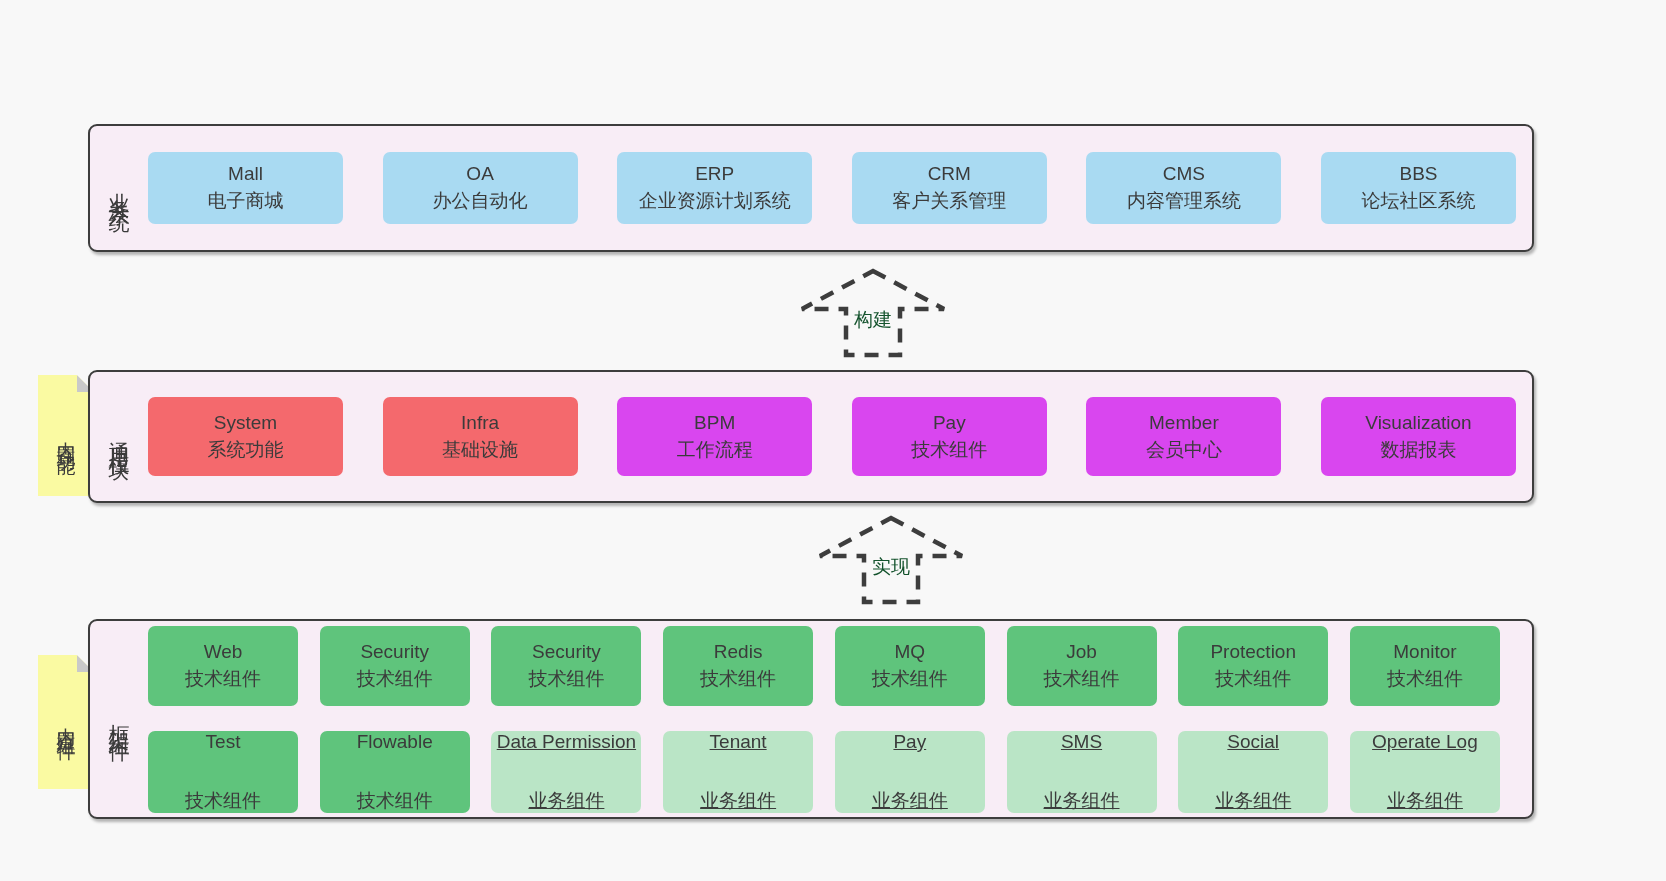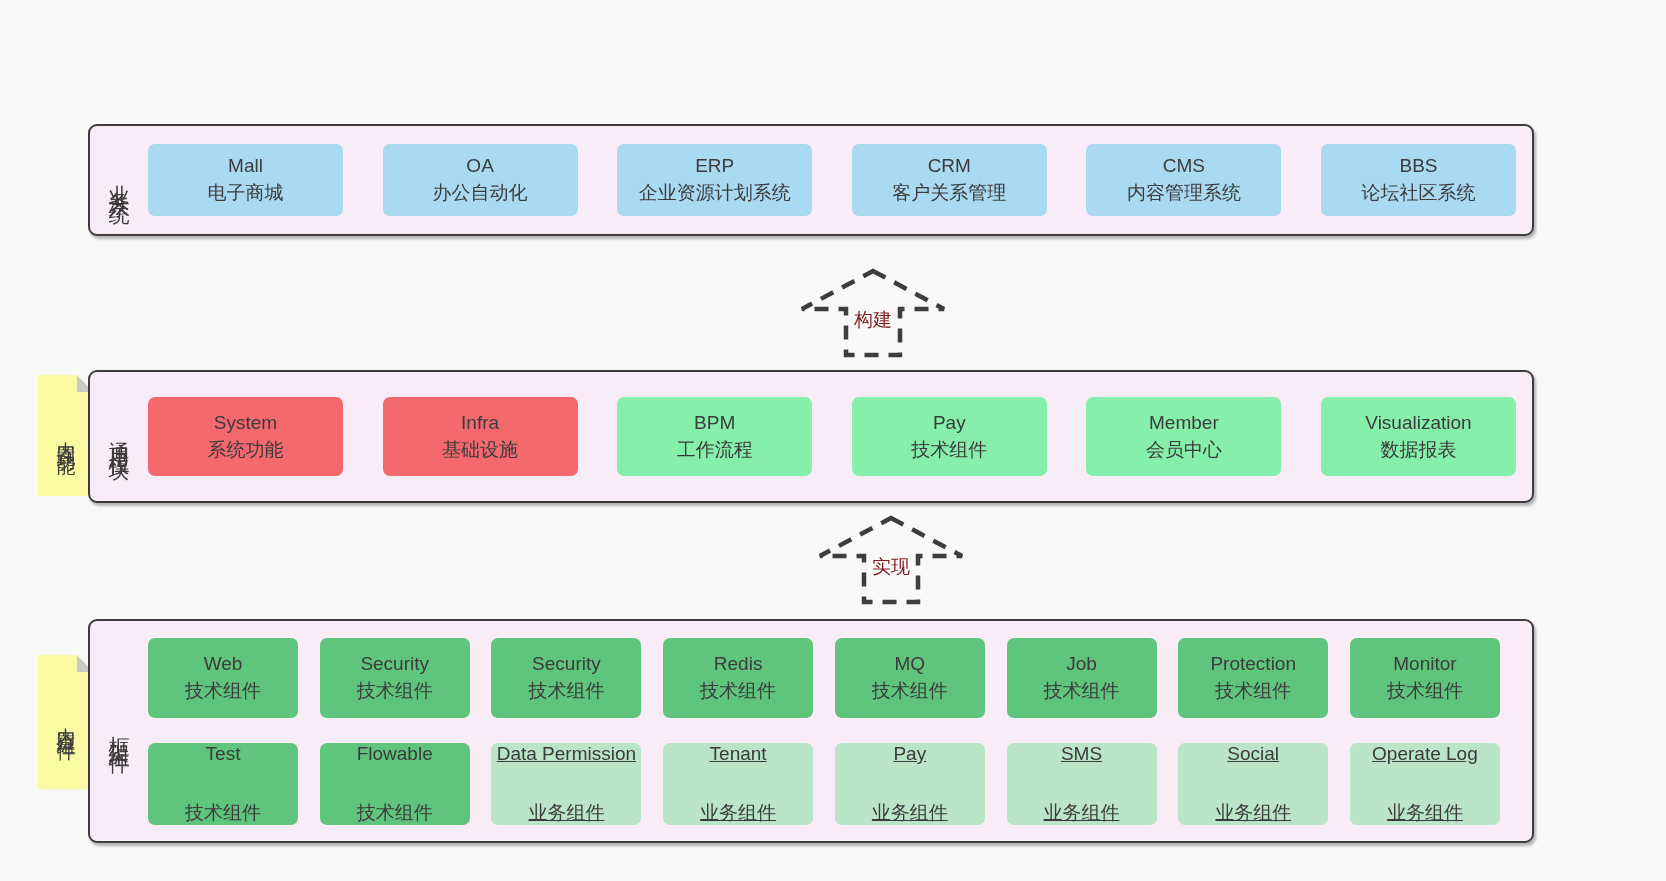--- a/index.html
+++ b/index.html
@@ -10,23 +10,23 @@
     font-family:"Liberation Sans","DejaVu Sans",sans-serif;
   }
 
   
   .panel {
     position:absolute; left:88px; width:1446px;
     background:#f8edf6; border:2px solid #3d3d3d; border-radius:9px;
     box-shadow:2px 3px 3px rgba(0,0,0,0.28);
     display:flex;
   }
-  .panel-business  { top:124px; height:112px; }
+  .panel-business  { top:124px; height:128px; }
   .panel-modules   { top:370px; height:133px; }
-  .panel-components{ top:619px; height:224px; }
+  .panel-components{ top:619px; height:200px; }
 
   .panel-label {
     width:58px; display:flex; align-items:center; justify-content:center;
     flex:0 0 58px;
   }
   .vtext {
     writing-mode:vertical-rl; text-orientation:upright;
     font-size:21px; letter-spacing:6px; color:#3a3a3a;
   }
   .panel-body {
@@ -44,21 +44,21 @@
     border-radius:7px; display:flex; flex-direction:column;
     align-items:center; justify-content:center; text-align:center;
     font-size:19px; line-height:1.42; color:#3b3b3b; padding:0 4px;
   }
   .box-wide { width:195px; height:72px; }
   .panel-modules .box-wide { height:79px; }
   .box-sm   { width:150px; height:80px; }
   .row-b .box-sm { height:82px; line-height:1.38;gap:33px; }
   .blue  { background:#a9daf2; }
   .red   { background:#f4696d; }
-  .pink  { background:#86efac; }
+  .pink  { background:#d946ef; }
   .green { background:#5fc47c; }
   .green-light { background:#bae5c6;text-decoration:underline; }
 
   
   .sticky {
     position:absolute; left:38px; width:56px; background:#fafaa2;
     display:flex; align-items:center; justify-content:center;
     clip-path:polygon(0 0, calc(100% - 17px) 0, 100% 17px, 100% 100%, 0 100%);
     filter:drop-shadow(1px 2px 1px rgba(0,0,0,0.2));
   }
@@ -71,21 +71,21 @@
   }
   .sticky .vtext { font-size:19px; letter-spacing:5px; }
 
   
   .arrow { position:absolute; width:150px; height:90px; }
   .arrow-1 { left:798px; top:268px; }
   .arrow-2 { left:816px; top:515px; }
   .arrow svg { display:block; width:150px; height:90px; }
   .arrow-label {
     position:absolute; left:50%; top:38px; transform:translateX(-50%);
-    background:#f8f8f8; padding:1px 4px; font-size:19px; color:#7f1d1d;
+    background:#f8f8f8; padding:1px 4px; font-size:19px; color:#14532d;
     white-space:nowrap;
   }
 </style>
 </head>
 <body>
 
 <div class="canvas">
 
   <div class="sticky sticky-1">
     <span class="fold"></span>

